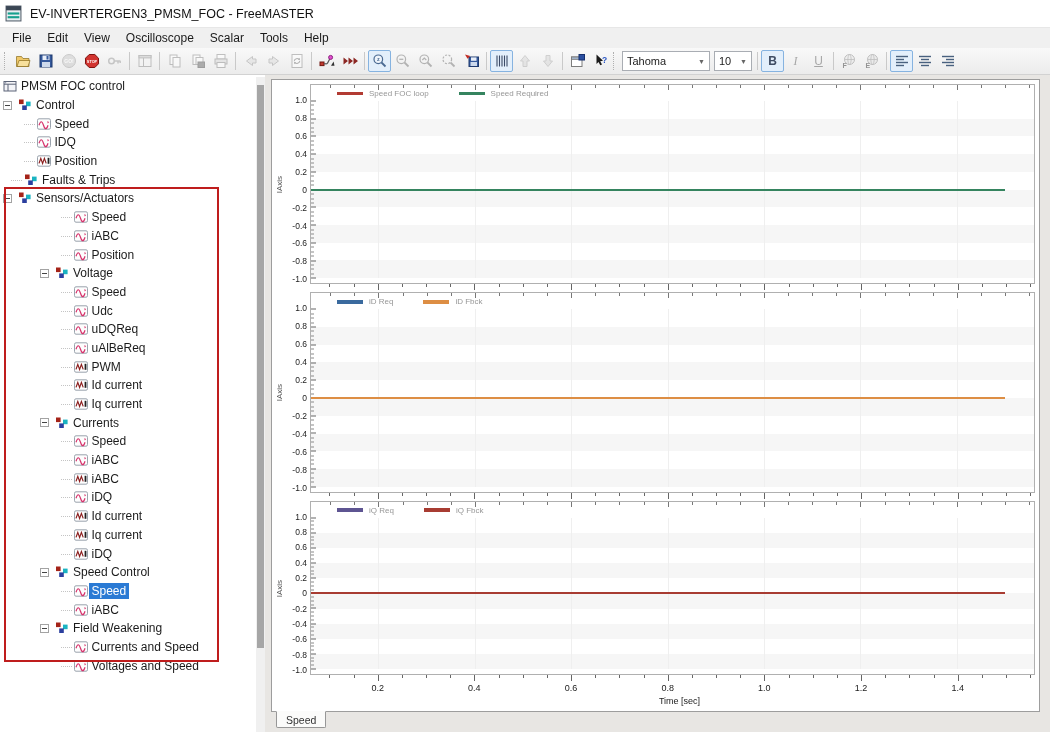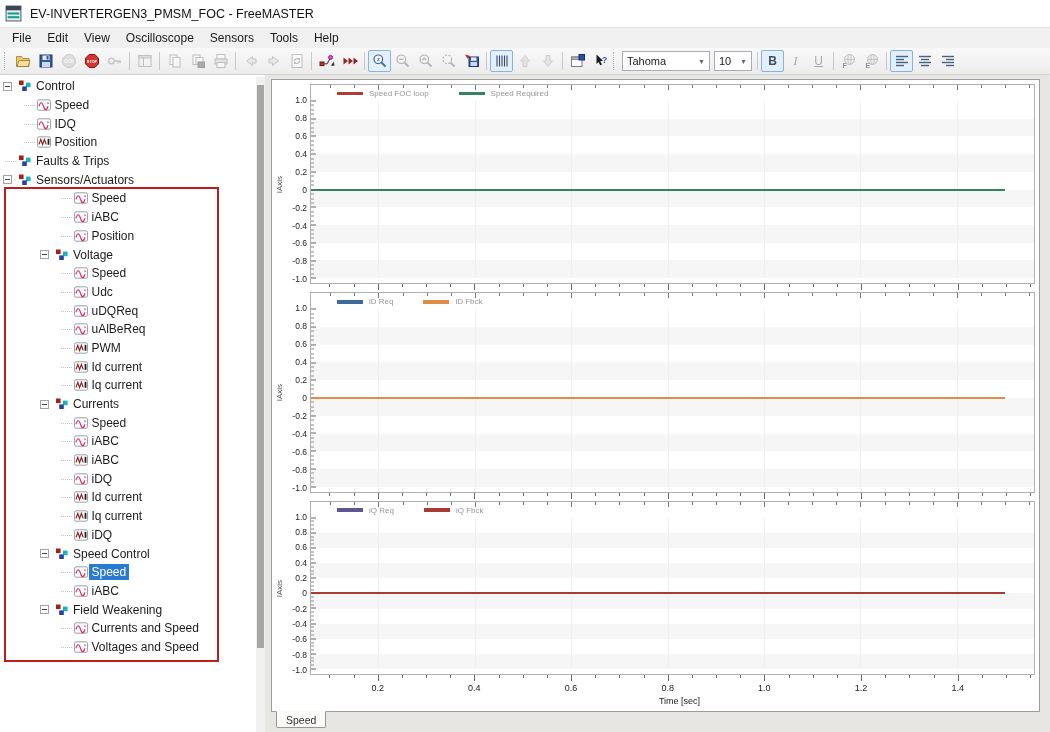--- a/index.html
+++ b/index.html
@@ -90,21 +90,21 @@
           <rect x="2.5" y="10.5" width="11" height="2" fill="#16a08e"></rect>
         </svg>
     </span>
     <span class="title-text">EV-INVERTERGEN3_PMSM_FOC - FreeMASTER</span>
   </div>
   <div class="menubar" id="menubar">
       <span class="menu-item">File</span>
       <span class="menu-item">Edit</span>
       <span class="menu-item">View</span>
       <span class="menu-item">Oscilloscope</span>
-      <span class="menu-item">Sensors</span>
+      <span class="menu-item">Scalar</span>
       <span class="menu-item">Tools</span>
       <span class="menu-item">Help</span>
     </div>
   <div class="toolbar" id="toolbar">
       <div class="grip"></div>
       <div class="tbtn enabled">
         <span style="display: flex;">
           <svg width="16" height="16" viewBox="0 0 16 16">
             <path d="M1.5 3.5h5l1.5 2H14v8H1.5z" fill="#f0c869" stroke="#8a6d1d" stroke-width=".7"></path>
             <path d="M4 7.5h11l-2 6H2z" fill="#f7e09c" stroke="#8a6d1d" stroke-width=".7"></path>
@@ -397,20 +397,30 @@
               <line x1="6" y1="12.5" x2="14" y2="12.5"></line>
             </g>
           </svg>
         </span>
       </div>
     </div>
   <div class="main">
     <div class="tree-panel">
       <div class="tree-body" id="treebody">
           <div class="tree-row" style="padding-left: 3px;">
+            <div class="ticon">
+              <svg width="14" height="12" viewBox="0 0 14 12">
+                <rect x="1" y="1.5" width="12" height="9.5" fill="#f3f4f8" stroke="#5d6578"></rect>
+                <path d="M1 4.2h12M5 4.2V11" stroke="#5d6578" fill="none"></path>
+                <rect x="2" y="2.2" width="1.2" height="1.2" fill="#8892a6"></rect>
+              </svg>
+            </div>
+            <span class="tlabel">PMSM FOC control</span>
+          </div>
+          <div class="tree-row" style="padding-left: 3px;">
             <div class="expander">
               <span class="box"></span>
             </div>
             <div class="ticon">
               <svg width="14" height="12" viewBox="0 0 14 12">
                 <rect x="1" y="0.5" width="4.6" height="4.6" fill="#a42318"></rect>
                 <rect x="8" y="2.6" width="4.6" height="4.6" fill="#1ab4c2"></rect>
                 <rect x="4.2" y="6.4" width="4.6" height="4.6" fill="#2b3f9e"></rect>
               </svg>
             </div>
@@ -442,21 +452,21 @@
             <div class="dash"></div>
             <div class="ticon">
               <svg width="14" height="12" viewBox="0 0 14 12">
                 <rect x="0.5" y="0.8" width="13" height="10.4" rx="1.5" fill="#fdfdfd" stroke="#9aa3ad"></rect>
                 <path d="M2 8.4l1.8-5 1.8 5 1.8-5 1.8 5" fill="none" stroke="#8b1d1d" stroke-width="1.2"></path>
                 <rect x="10.6" y="2.8" width="1.8" height="6" fill="#222"></rect>
               </svg>
             </div>
             <span class="tlabel">Position</span>
           </div>
-          <div class="tree-row" style="padding-left: 3px;">
+          <div class="tree-row" style="padding-left: 9px;">
             <div class="dash"></div>
             <div class="ticon">
               <svg width="14" height="12" viewBox="0 0 14 12">
                 <rect x="1" y="0.5" width="4.6" height="4.6" fill="#a42318"></rect>
                 <rect x="8" y="2.6" width="4.6" height="4.6" fill="#1ab4c2"></rect>
                 <rect x="4.2" y="6.4" width="4.6" height="4.6" fill="#2b3f9e"></rect>
               </svg>
             </div>
             <span class="tlabel">Faults &amp; Trips</span>
           </div>

